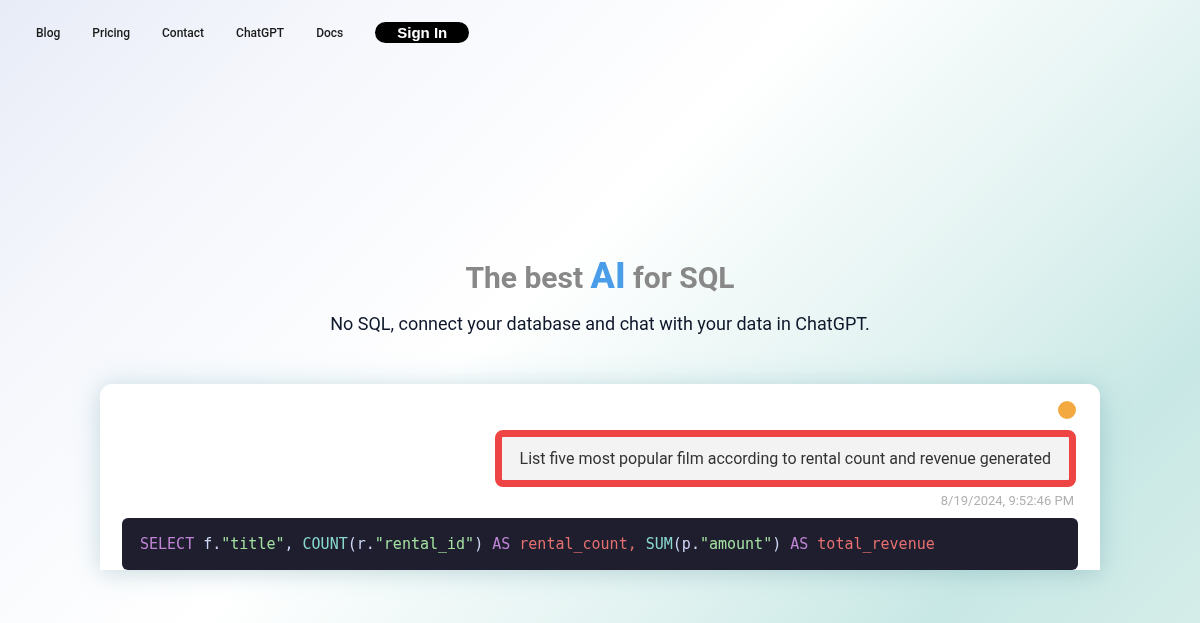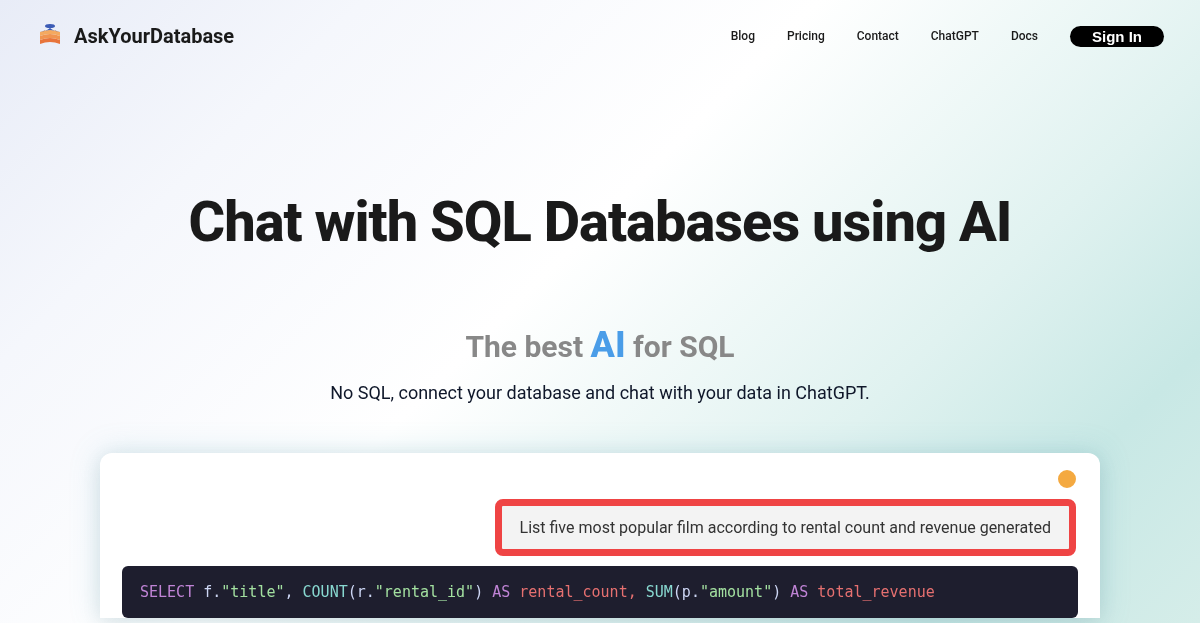--- a/index.html
+++ b/index.html
@@ -161,54 +161,42 @@
     .kw-func { color: #88d8d0; }
     .kw-string { color: #a3e0a0; }
     .kw-as { color: #c084d6; }
     .kw-ident { color: #e67070; }
     
   </style>
 </head>
 <body>
 
 <header class="header">
-  <div class="logo-section">
-    <div class="logo-icon">
-      <svg width="28" height="28" viewBox="0 0 28 28">
-        <path d="M4 18 Q14 14 24 18 L24 22 Q14 18 4 22 Z" fill="#e8743b"></path>
-        <path d="M4 14 Q14 10 24 14 L24 18 Q14 14 4 18 Z" fill="#f09450"></path>
-        <path d="M4 10 Q14 6 24 10 L24 14 Q14 10 4 14 Z" fill="#f4a960"></path>
-        <path d="M4 10 Q14 6 24 10 Q14 8 14 5 Q14 8 4 10 Z" fill="#3b5bb5"></path>
-        <ellipse cx="14" cy="4" rx="5" ry="2" fill="#3b5bb5"></ellipse>
-      </svg>
-    </div>
-    <span class="brand-name">AskYourDatabase</span>
-  </div>
 
   <nav class="nav-section">
     <a class="nav-link">Blog</a>
     <a class="nav-link">Pricing</a>
     <a class="nav-link">Contact</a>
     <a class="nav-link">ChatGPT</a>
     <a class="nav-link">Docs</a>
     <button class="signin-button">Sign In</button>
   </nav>
 </header>
 
 <section class="hero">
-  <h1 class="hero-title">Chat with SQL Databases using AI</h1>
 
   <h2 class="hero-subtitle">
     <span>The best </span><span class="ai-highlight">AI</span><span> for SQL</span>
   </h2>
 
   <p class="hero-description">No SQL, connect your database and chat with your data in ChatGPT.</p>
 
   <div class="chat-preview">
     <div class="avatar-dot"></div>
     <div class="user-message">List five most popular film according to rental count and revenue generated</div>
+    <div class="timestamp">8/19/2024, 9:52:46 PM</div>
 
     <div class="code-block">
       <div><span class="kw-select">SELECT</span><span> f.</span><span class="kw-string">"title"</span><span>, </span><span class="kw-func">COUNT</span><span>(r.</span><span class="kw-string">"rental_id"</span><span>) </span><span class="kw-as">AS</span><span class="kw-ident"> rental_count, </span><span class="kw-func">SUM</span><span>(p.</span><span class="kw-string">"amount"</span><span>) </span><span class="kw-as">AS</span><span class="kw-ident"> total_revenue</span></div>
 
     </div>
   </div>
 </section>
 
 </body></html>

